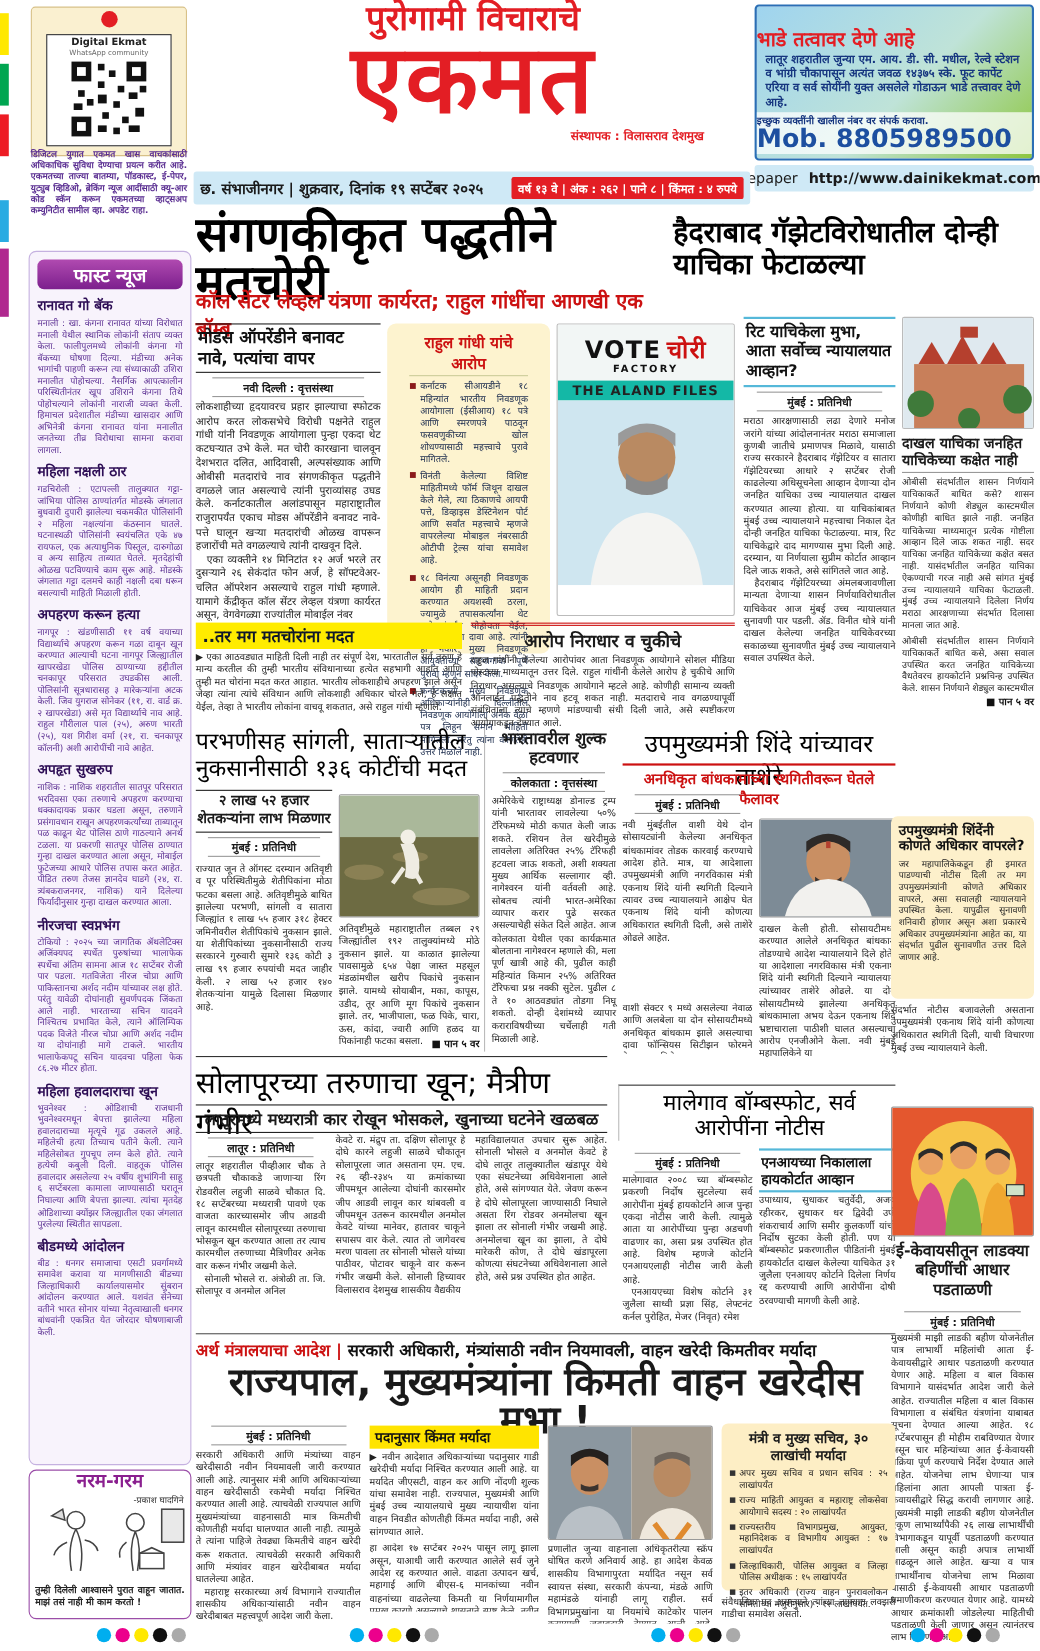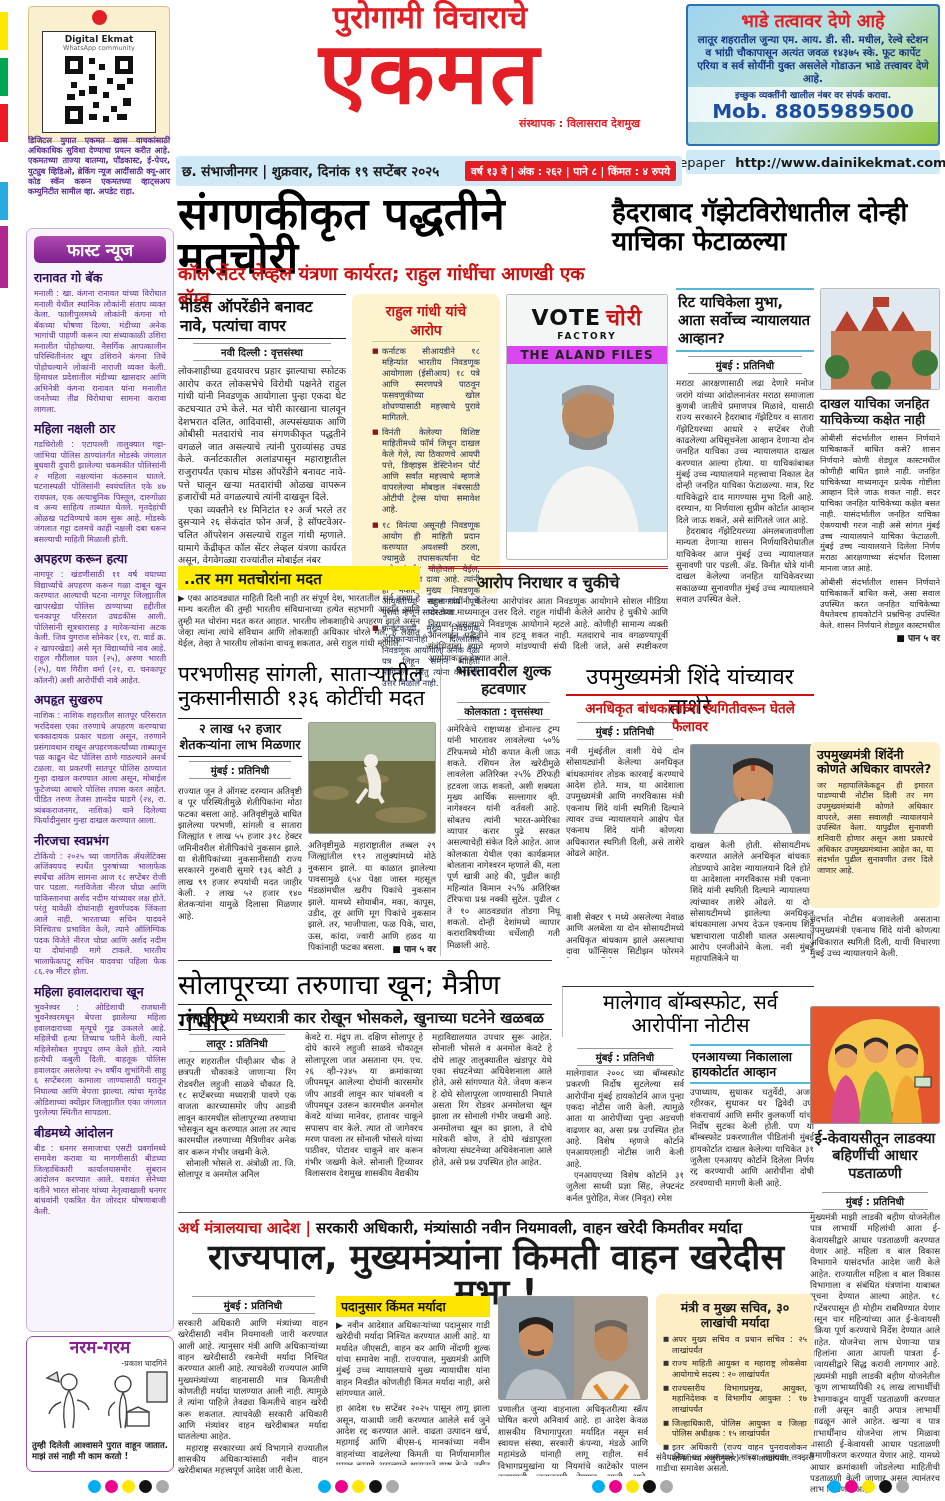--- a/index.html
+++ b/index.html
@@ -38,26 +38,26 @@
   .qr-brand{font-size:9px;font-weight:bold;color:#222}
   .qr-sub{font-size:6.5px;color:#666}
   #qrcaption{left:28px;top:136px;width:142px;height:80px;font-size:8px;line-height:1.28;
              color:#5b2f92;text-align:justify;font-weight:bold}
   #masthead{left:180px;top:2px;width:500px;height:152px;text-align:center}
   .tagline{color:#e31e24;font-size:31px;font-weight:bold;line-height:1}
   .mast-title{color:#e31e24;font-size:86px;font-weight:900;line-height:.95;letter-spacing:2px}
   .founder{color:#e31e24;font-size:11px;font-weight:bold;text-align:right;padding-right:40px}
   #rentad{left:686px;top:4px;width:254px;height:142px;border:2px solid #2b6fb5;border-radius:4px;
           background:linear-gradient(135deg,#9fd4ef 0%,#bfe3d8 55%,#8dc63f 100%);
-          text-align:center;padding-top:2px}
+          text-align:left;padding-top:17px}
   .rent-title{color:#e31e24;font-size:18px;font-weight:900}
   .rent-body{color:#15357f;font-size:10.3px;font-weight:bold;line-height:1.25;padding:1px 8px}
   .rent-strip{background:rgba(255,255,255,.75);margin-top:2px;padding:1px 0}
   .rent-contact{color:#15357f;font-size:9px;font-weight:bold}
-  .rent-mob{color:#1d4fa0;font-size:20px;font-weight:900;line-height:1}
+  .rent-mob{color:#1d4fa0;font-size:23px;font-weight:900;line-height:1}
   #epaper{left:686px;top:150px;width:254px;height:24px;background:#cfe9f6;border-radius:3px;
           display:flex;align-items:center;justify-content:center;gap:5px;font-size:13px}
   .red-dot{width:13px;height:13px;border-radius:50%;background:#e31e24;display:inline-block}
   #dateline{left:176px;top:156px;width:506px;height:30px;background:#cfe9f6;border-radius:3px;
             display:flex;align-items:center;justify-content:space-between;padding:0 6px}
   .dl-left{font-size:13.5px;font-weight:900}
   .dl-issue{background:#e31e24;color:#fff;font-size:10.5px;font-weight:bold;padding:3px 6px;border-radius:2px}
   
   #lead-head{left:178px;top:192px;width:462px;font-size:44px;font-weight:900;line-height:1;color:#000}
   #hyd-head{left:612px;top:198px;width:330px;font-size:26px;font-weight:900;line-height:1.12;color:#000}
@@ -66,21 +66,21 @@
   .alg-title{color:#cc1111;font-size:14px;font-weight:bold;text-align:center;
              border-bottom:1px solid #cc9;padding-bottom:2px;margin-bottom:4px}
   .alg li{list-style:none;font-size:8.4px;line-height:1.3;color:#203050;text-align:justify;
           margin:0 0 5px 10px;position:relative}
   .alg li:before{content:"■";color:#8a1a1a;font-size:7px;position:absolute;left:-10px;top:1px}
   .alg{margin:0;padding:0}
   .poster{background:#f2f6f5;text-align:center;padding-top:6px}
   .poster-vote{font-size:22px;font-weight:900;color:#111;letter-spacing:1px}
   .poster-chori{color:#cc1111;font-weight:900}
   .poster-factory{font-size:9px;font-weight:bold;color:#111;letter-spacing:2px}
-  .poster-aland{background:#d946ef;color:#222;font-size:12px;font-weight:900;margin-top:5px;padding:2px 12px;letter-spacing:1px}
+  .poster-aland{background:#14b8a6;color:#222;font-size:12px;font-weight:900;margin-top:5px;padding:2px 12px;letter-spacing:1px}
   .yellow-strip{background:#ffec00;font-size:15px;font-weight:900;color:#0f172a;padding:2px 6px}
   .red-rules{border-top:3px double #cc1111;padding-top:2px}
   
   .mid-head{font-weight:400;color:#000}
   .sub-box{text-align:center;font-weight:bold;border-top:1.5px solid #222;border-bottom:1.5px solid #222;padding:2px 0}
   .ybox-title{background:#ffe400;font-size:12.5px;font-weight:900;padding:2px 5px;color:#111}
   .cream2{background:#fdf0cb;border-radius:6px;padding:6px 7px}
   .cream2 h4{font-size:12.5px;font-weight:bold;color:#111;line-height:1.15;margin-bottom:3px}
   .minister{background:#fdeec5;border-radius:6px;padding:6px 7px}
   .minister h4{font-size:12.5px;font-weight:900;text-align:center;line-height:1.2;margin-bottom:4px}

